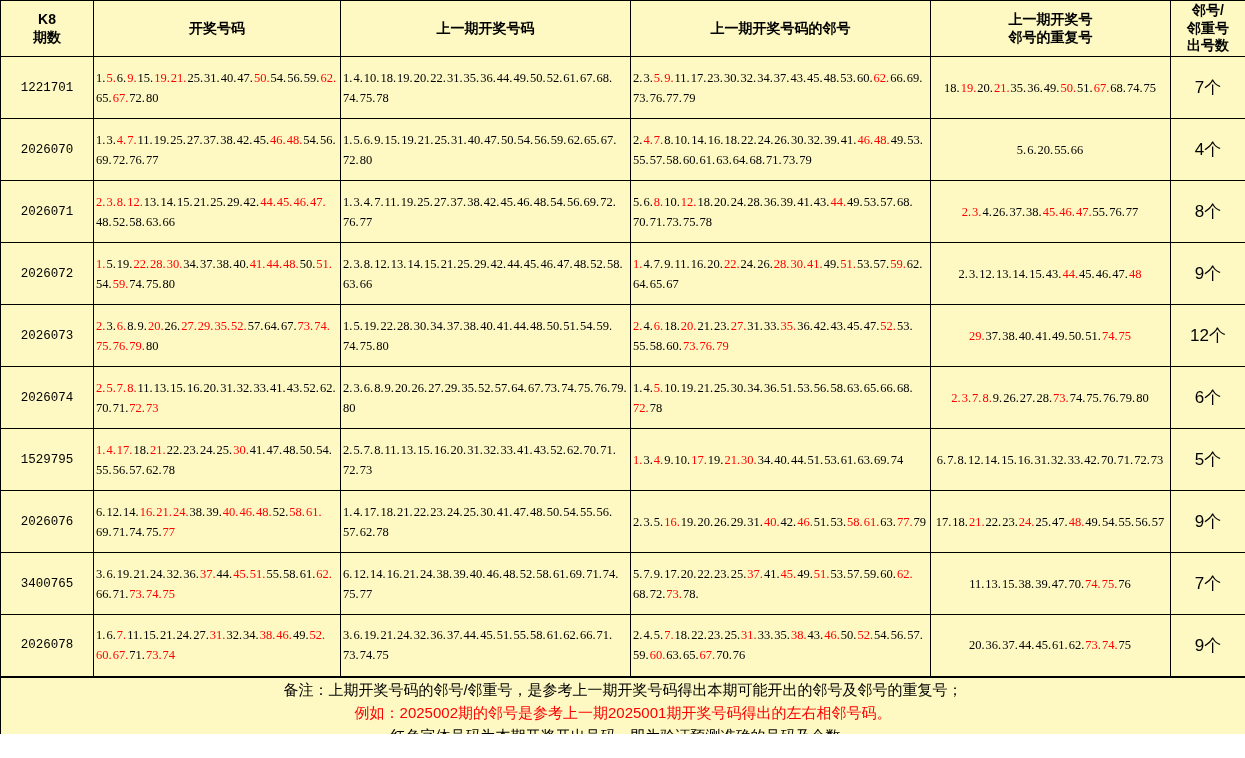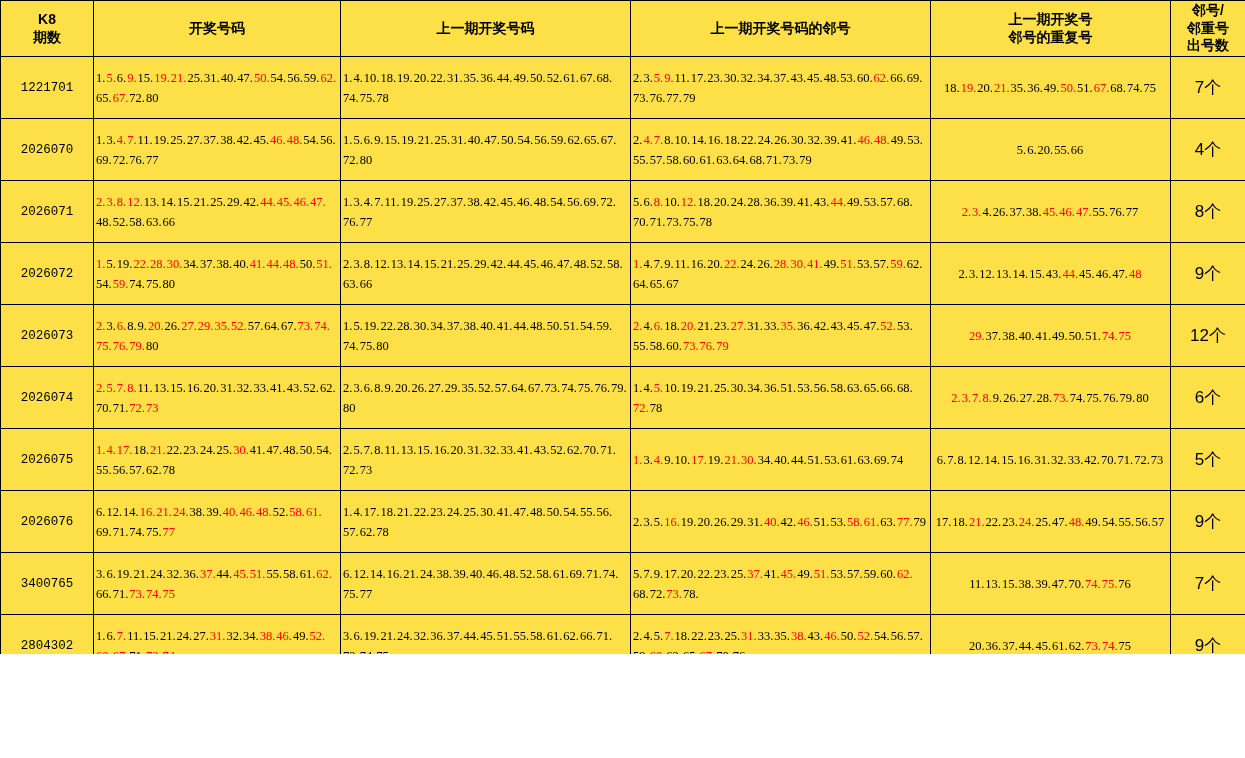--- a/index.html
+++ b/index.html
@@ -1,18 +1,18 @@
 <!DOCTYPE html>
 <html style="--red: #ff0000; --ink: #000000; --line: #000000;"><head>
 <meta charset="utf-8">
 <style>
   :root { --red:#ff0000; --ink:#000000; --line:#000000; }
   * { box-sizing:border-box; }
   html,body { margin:0; padding:0; background:#ffffff; }
-  .sheet { width:1245px; height:654px; overflow:hidden; background:#fde047; }
+  .sheet { width:1245px; height:734px; overflow:hidden; background:#fef9c3; }
   table { border-collapse:collapse; table-layout:fixed; width:1245px; }
   th, td { border:1px solid var(--line); padding:0; overflow:hidden; vertical-align:middle; }
   thead th {
     height:56px; font-family:"Liberation Sans", sans-serif; font-weight:bold;
     font-size:14px; color:var(--ink); text-align:center; white-space:pre-line; line-height:1.25;
   }
   tbody td { height:62px; }
   td.nums {
     font-family:Liberation Serif, serif;
     font-size:12.5px; line-height:20px; color:var(--ink);
@@ -110,21 +110,21 @@
         </tr>
         <tr>
           <td class="period">2026074</td>
           <td class="nums"><span class="num red">2.</span><span class="num red">5.</span><span class="num red">7.</span><span class="num red">8.</span><span class="num">11.</span><span class="num">13.</span><span class="num">15.</span><span class="num">16.</span><span class="num">20.</span><span class="num">31.</span><span class="num">32.</span><span class="num">33.</span><span class="num">41.</span><span class="num">43.</span><span class="num">52.</span><span class="num">62.</span><span class="num">70.</span><span class="num">71.</span><span class="num red">72.</span><span class="num red">73</span></td>
           <td class="nums"><span class="num">2.</span><span class="num">3.</span><span class="num">6.</span><span class="num">8.</span><span class="num">9.</span><span class="num">20.</span><span class="num">26.</span><span class="num">27.</span><span class="num">29.</span><span class="num">35.</span><span class="num">52.</span><span class="num">57.</span><span class="num">64.</span><span class="num">67.</span><span class="num">73.</span><span class="num">74.</span><span class="num">75.</span><span class="num">76.</span><span class="num">79.</span><span class="num">80</span></td>
           <td class="nums"><span class="num">1.</span><span class="num">4.</span><span class="num red">5.</span><span class="num">10.</span><span class="num">19.</span><span class="num">21.</span><span class="num">25.</span><span class="num">30.</span><span class="num">34.</span><span class="num">36.</span><span class="num">51.</span><span class="num">53.</span><span class="num">56.</span><span class="num">58.</span><span class="num">63.</span><span class="num">65.</span><span class="num">66.</span><span class="num">68.</span><span class="num red">72.</span><span class="num">78</span></td>
           <td class="nums repeats"><span class="num red">2.</span><span class="num red">3.</span><span class="num red">7.</span><span class="num red">8.</span><span class="num">9.</span><span class="num">26.</span><span class="num">27.</span><span class="num">28.</span><span class="num red">73.</span><span class="num">74.</span><span class="num">75.</span><span class="num">76.</span><span class="num">79.</span><span class="num">80</span></td>
           <td class="count">6个</td>
         </tr>
         <tr>
-          <td class="period">2026075</td>
+          <td class="period">1529795</td>
           <td class="nums"><span class="num red">1.</span><span class="num red">4.</span><span class="num red">17.</span><span class="num">18.</span><span class="num red">21.</span><span class="num">22.</span><span class="num">23.</span><span class="num">24.</span><span class="num">25.</span><span class="num red">30.</span><span class="num">41.</span><span class="num">47.</span><span class="num">48.</span><span class="num">50.</span><span class="num">54.</span><span class="num">55.</span><span class="num">56.</span><span class="num">57.</span><span class="num">62.</span><span class="num">78</span></td>
           <td class="nums"><span class="num">2.</span><span class="num">5.</span><span class="num">7.</span><span class="num">8.</span><span class="num">11.</span><span class="num">13.</span><span class="num">15.</span><span class="num">16.</span><span class="num">20.</span><span class="num">31.</span><span class="num">32.</span><span class="num">33.</span><span class="num">41.</span><span class="num">43.</span><span class="num">52.</span><span class="num">62.</span><span class="num">70.</span><span class="num">71.</span><span class="num">72.</span><span class="num">73</span></td>
           <td class="nums"><span class="num red">1.</span><span class="num">3.</span><span class="num red">4.</span><span class="num">9.</span><span class="num">10.</span><span class="num red">17.</span><span class="num">19.</span><span class="num red">21.</span><span class="num red">30.</span><span class="num">34.</span><span class="num">40.</span><span class="num">44.</span><span class="num">51.</span><span class="num">53.</span><span class="num">61.</span><span class="num">63.</span><span class="num">69.</span><span class="num">74</span></td>
           <td class="nums repeats"><span class="num">6.</span><span class="num">7.</span><span class="num">8.</span><span class="num">12.</span><span class="num">14.</span><span class="num">15.</span><span class="num">16.</span><span class="num">31.</span><span class="num">32.</span><span class="num">33.</span><span class="num">42.</span><span class="num">70.</span><span class="num">71.</span><span class="num">72.</span><span class="num">73</span></td>
           <td class="count">5个</td>
         </tr>
         <tr>
           <td class="period">2026076</td>
           <td class="nums"><span class="num">6.</span><span class="num">12.</span><span class="num">14.</span><span class="num red">16.</span><span class="num red">21.</span><span class="num red">24.</span><span class="num">38.</span><span class="num">39.</span><span class="num red">40.</span><span class="num red">46.</span><span class="num red">48.</span><span class="num">52.</span><span class="num red">58.</span><span class="num red">61.</span><span class="num">69.</span><span class="num">71.</span><span class="num">74.</span><span class="num">75.</span><span class="num red">77</span></td>
           <td class="nums"><span class="num">1.</span><span class="num">4.</span><span class="num">17.</span><span class="num">18.</span><span class="num">21.</span><span class="num">22.</span><span class="num">23.</span><span class="num">24.</span><span class="num">25.</span><span class="num">30.</span><span class="num">41.</span><span class="num">47.</span><span class="num">48.</span><span class="num">50.</span><span class="num">54.</span><span class="num">55.</span><span class="num">56.</span><span class="num">57.</span><span class="num">62.</span><span class="num">78</span></td>
@@ -134,29 +134,36 @@
         </tr>
         <tr>
           <td class="period">3400765</td>
           <td class="nums"><span class="num">3.</span><span class="num">6.</span><span class="num">19.</span><span class="num">21.</span><span class="num">24.</span><span class="num">32.</span><span class="num">36.</span><span class="num red">37.</span><span class="num">44.</span><span class="num red">45.</span><span class="num red">51.</span><span class="num">55.</span><span class="num">58.</span><span class="num">61.</span><span class="num red">62.</span><span class="num">66.</span><span class="num">71.</span><span class="num red">73.</span><span class="num red">74.</span><span class="num red">75</span></td>
           <td class="nums"><span class="num">6.</span><span class="num">12.</span><span class="num">14.</span><span class="num">16.</span><span class="num">21.</span><span class="num">24.</span><span class="num">38.</span><span class="num">39.</span><span class="num">40.</span><span class="num">46.</span><span class="num">48.</span><span class="num">52.</span><span class="num">58.</span><span class="num">61.</span><span class="num">69.</span><span class="num">71.</span><span class="num">74.</span><span class="num">75.</span><span class="num">77</span></td>
           <td class="nums"><span class="num">5.</span><span class="num">7.</span><span class="num">9.</span><span class="num">17.</span><span class="num">20.</span><span class="num">22.</span><span class="num">23.</span><span class="num">25.</span><span class="num red">37.</span><span class="num">41.</span><span class="num red">45.</span><span class="num">49.</span><span class="num red">51.</span><span class="num">53.</span><span class="num">57.</span><span class="num">59.</span><span class="num">60.</span><span class="num red">62.</span><span class="num">68.</span><span class="num">72.</span><span class="num red">73.</span><span class="num">78.</span></td>
           <td class="nums repeats"><span class="num">11.</span><span class="num">13.</span><span class="num">15.</span><span class="num">38.</span><span class="num">39.</span><span class="num">47.</span><span class="num">70.</span><span class="num red">74.</span><span class="num red">75.</span><span class="num">76</span></td>
           <td class="count">7个</td>
         </tr>
         <tr>
-          <td class="period">2804302</td>
+          <td class="period">2026078</td>
           <td class="nums"><span class="num">1.</span><span class="num">6.</span><span class="num red">7.</span><span class="num">11.</span><span class="num">15.</span><span class="num">21.</span><span class="num">24.</span><span class="num">27.</span><span class="num red">31.</span><span class="num">32.</span><span class="num">34.</span><span class="num red">38.</span><span class="num red">46.</span><span class="num">49.</span><span class="num red">52.</span><span class="num red">60.</span><span class="num red">67.</span><span class="num">71.</span><span class="num red">73.</span><span class="num red">74</span></td>
           <td class="nums"><span class="num">3.</span><span class="num">6.</span><span class="num">19.</span><span class="num">21.</span><span class="num">24.</span><span class="num">32.</span><span class="num">36.</span><span class="num">37.</span><span class="num">44.</span><span class="num">45.</span><span class="num">51.</span><span class="num">55.</span><span class="num">58.</span><span class="num">61.</span><span class="num">62.</span><span class="num">66.</span><span class="num">71.</span><span class="num">73.</span><span class="num">74.</span><span class="num">75</span></td>
           <td class="nums"><span class="num">2.</span><span class="num">4.</span><span class="num">5.</span><span class="num red">7.</span><span class="num">18.</span><span class="num">22.</span><span class="num">23.</span><span class="num">25.</span><span class="num red">31.</span><span class="num">33.</span><span class="num">35.</span><span class="num red">38.</span><span class="num">43.</span><span class="num red">46.</span><span class="num">50.</span><span class="num red">52.</span><span class="num">54.</span><span class="num">56.</span><span class="num">57.</span><span class="num">59.</span><span class="num red">60.</span><span class="num">63.</span><span class="num">65.</span><span class="num red">67.</span><span class="num">70.</span><span class="num">76</span></td>
           <td class="nums repeats"><span class="num">20.</span><span class="num">36.</span><span class="num">37.</span><span class="num">44.</span><span class="num">45.</span><span class="num">61.</span><span class="num">62.</span><span class="num red">73.</span><span class="num red">74.</span><span class="num">75</span></td>
           <td class="count">9个</td>
         </tr>
       </tbody>
     <tfoot>
+      <tr>
+        <td class="notes" colspan="6">
+          <div class="note">备注：上期开奖号码的邻号/邻重号，是参考上一期开奖号码得出本期可能开出的邻号及邻号的重复号；</div>
+          <div class="note red">例如：2025002期的邻号是参考上一期2025001期开奖号码得出的左右相邻号码。</div>
+          <div class="note">红色字体号码为本期开奖开出号码，即为验证预测准确的号码及个数。</div>
+        </td>
+      </tr>
       <tr class="empty-row">
         <td></td>
         <td></td>
         <td></td>
         <td></td>
         <td></td>
         <td></td>
       </tr>
     </tfoot>
   </table>

